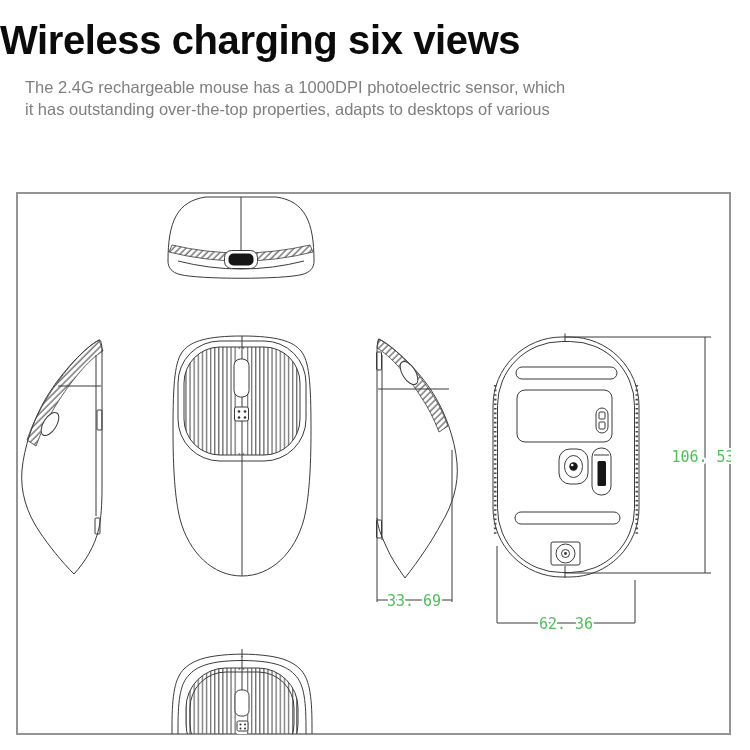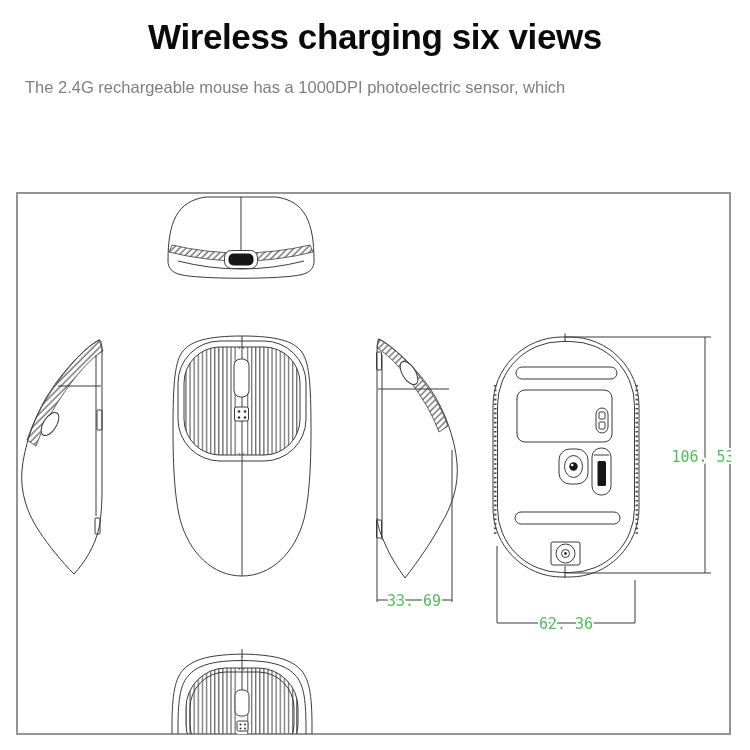--- a/index.html
+++ b/index.html
@@ -3,21 +3,21 @@
 <meta charset="utf-8">
 <style>
   html,body { margin:0; padding:0; background:#ffffff; }
   #page {
     position:relative; width:750px; height:750px; margin:0 auto;
     background:#ffffff; overflow:hidden;
     font-family:"Liberation Sans", sans-serif;
   }
   #title {
     position:absolute; top:17px; left:0; width:750px;
-    text-align:center; font-weight:700; font-size:35px; line-height:1.15;
+    text-align:left; font-weight:700; font-size:40px; line-height:1.15;
     letter-spacing:-0.4px; color:#0b0b0b; margin:0;
   }
   #description {
     position:absolute; top:76px; left:25px; width:700px;
     text-align:left; color:#7f7f7f; font-size:16.5px; line-height:22.4px;
   }
   #drawing-frame {
     position:absolute; left:16px; top:192px; width:715px; height:543px;
     border:2px solid var(--frame-color,#949494); box-sizing:border-box;
   }
@@ -39,20 +39,21 @@
 </style>
 </head>
 <body>
 
 <div id="page">
 
   <h1 id="title">Wireless charging six views</h1>
 
   <div id="description">
     <div>The 2.4G rechargeable mouse has a 1000DPI photoelectric sensor, which</div>
+    <div>it has outstanding over-the-top properties, adapts to desktops of various</div>
   </div>
 
   <div id="drawing-frame"></div>
 
   <svg id="drawing-svg" width="750" height="750" viewBox="0 0 750 750">
     <defs>
       <pattern id="hatch" width="4.5" height="4.5" patternUnits="userSpaceOnUse" patternTransform="rotate(45)">
         <line x1="1" y1="0" x2="1" y2="4.5" stroke="#4a4a4a" stroke-width="1.1"></line>
       </pattern>
       <pattern id="vstripe" width="4.1" height="6" patternUnits="userSpaceOnUse">

